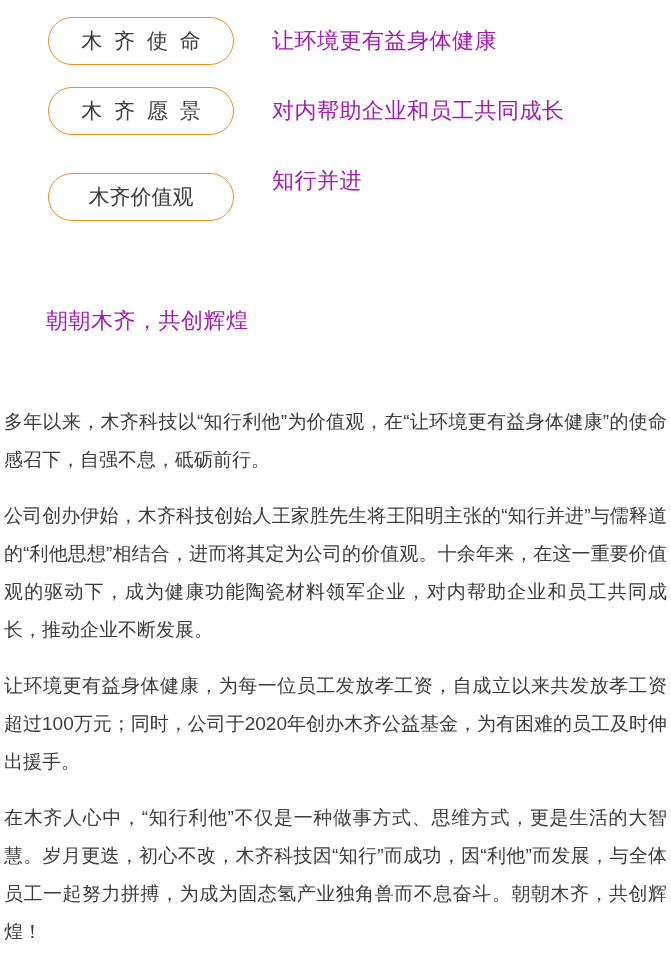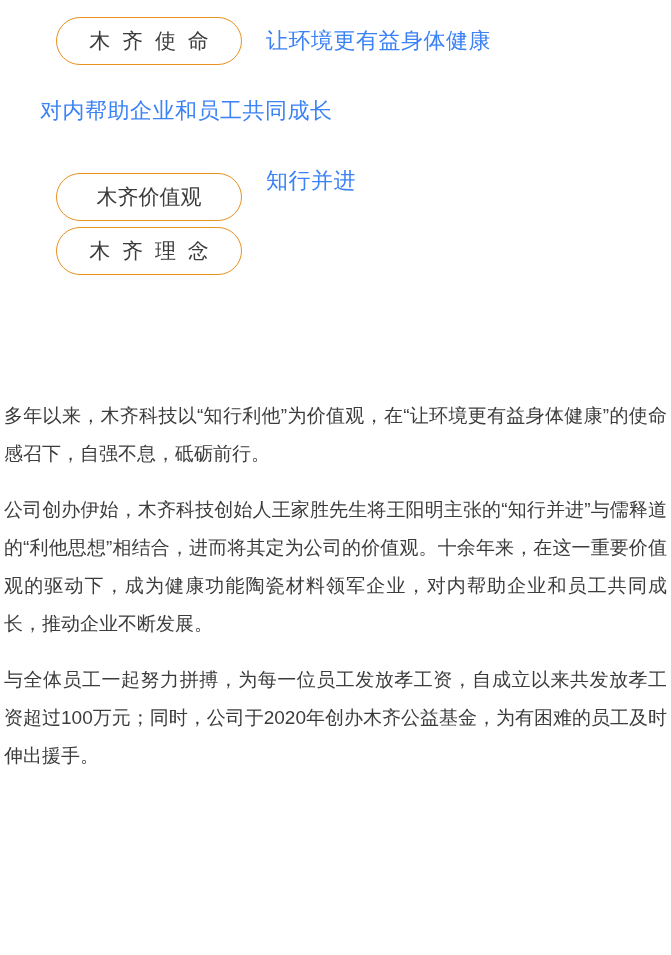--- a/index.html
+++ b/index.html
@@ -15,21 +15,21 @@
     -webkit-font-smoothing: antialiased;
   }
   .page {
     width: 671px;
     box-sizing: border-box;
     padding: 0 0 10px 0;
   }
 
   
   .values {
-    padding: 6px 0 18px 16px;
+    padding: 6px 0 18px 8px;
   }
   .value-row {
     display: flex;
     align-items: center;
     height: 70px;
   }
   .tag {
     box-sizing: border-box;
     width: 186px;
     min-width: 186px;
@@ -46,36 +46,36 @@
     text-indent: 3px;
     white-space: nowrap;
   }
   .tag.tight {
     letter-spacing: 0px;
     text-indent: 0px;
     font-size: 21px;
     margin-top: 32px;
   }
   .value-text {
-    margin-left: 24px;
+    margin-left: 38px;
     font-size: 22px;
-    color: #3b82f6;
+    color: #a21caf;
     letter-spacing: 0.5px;
     white-space: nowrap;
   }
 
   
   .body-copy {
     padding: 16px 4px 0 4px;
   }
   .para {
     font-size: 19px;
     line-height: 38px;
     color: #3c3c3c;
-    margin: 7px 0 18px 0;
+    margin: 13px 0 18px 0;
     text-align: justify;
     text-justify: inter-ideograph;
     letter-spacing: 0px;
   }
   .para:last-child {
     margin-bottom: 0;
   }
 </style>
 </head>
 <body>
@@ -83,36 +83,38 @@
 <div class="page">
 
   <section class="values">
 
     <div class="value-row">
       <div class="tag">木 齐 使 命</div>
       <div class="value-text">让环境更有益身体健康</div>
     </div>
 
     <div class="value-row">
+      <div class="tag">木 齐 愿 景</div>
       <div class="value-text">对内帮助企业和员工共同成长</div>
     </div>
 
     <div class="value-row">
       <div class="tag tight">木齐价值观</div>
       <div class="value-text">知行并进</div>
     </div>
 
     <div class="value-row">
-      <div class="tag">木 齐 理 念</div>
     </div>
 
     <div class="value-row">
+      <div class="value-text">朝朝木齐，共创辉煌</div>
     </div>
 
   </section>
 
   <section class="body-copy">
     <p class="para">多年以来，木齐科技以“知行利他”为价值观，在“让环境更有益身体健康”的使命感召下，自强不息，砥砺前行。</p>
     <p class="para">公司创办伊始，木齐科技创始人王家胜先生将王阳明主张的“知行并进”与儒释道的“利他思想”相结合，进而将其定为公司的价值观。十余年来，在这一重要价值观的驱动下，成为健康功能陶瓷材料领军企业，对内帮助企业和员工共同成长，推动企业不断发展。</p>
-    <p class="para">与全体员工一起努力拼搏，为每一位员工发放孝工资，自成立以来共发放孝工资超过100万元；同时，公司于2020年创办木齐公益基金，为有困难的员工及时伸出援手。</p>
+    <p class="para">让环境更有益身体健康，为每一位员工发放孝工资，自成立以来共发放孝工资超过100万元；同时，公司于2020年创办木齐公益基金，为有困难的员工及时伸出援手。</p>
+    <p class="para">在木齐人心中，“知行利他”不仅是一种做事方式、思维方式，更是生活的大智慧。岁月更迭，初心不改，木齐科技因“知行”而成功，因“利他”而发展，与全体员工一起努力拼搏，为成为固态氢产业独角兽而不息奋斗。朝朝木齐，共创辉煌！</p>
   </section>
 
 </div>
 
 </body></html>

